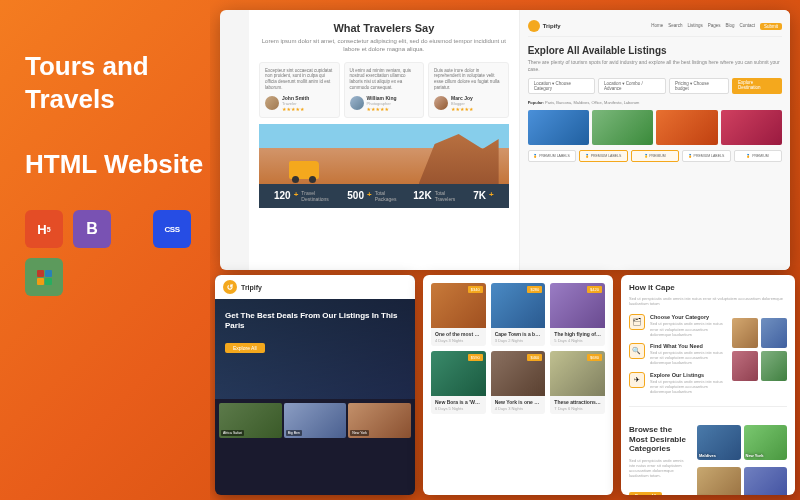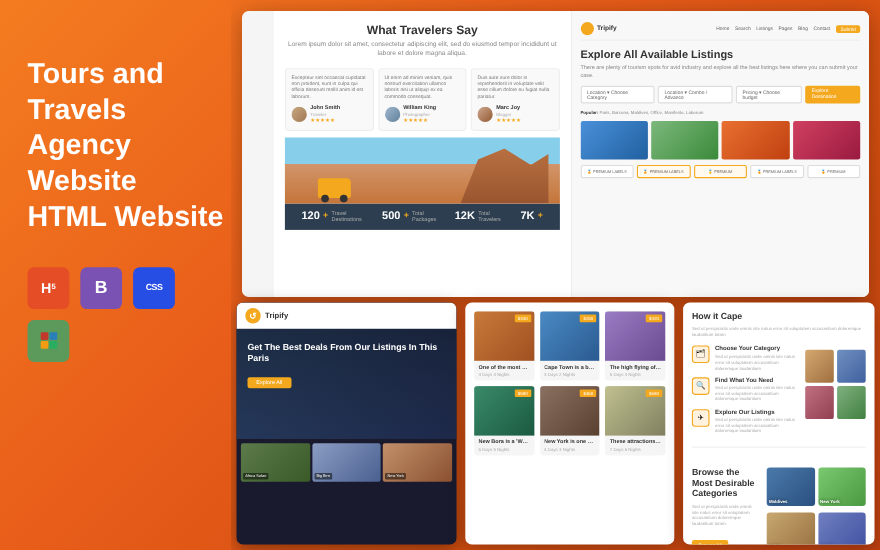--- a/index.html
+++ b/index.html
@@ -637,27 +637,27 @@
       font-weight: 700;
       text-shadow: 0 0 3px rgba(0,0,0,0.8);
     }
   </style>
 </head>
 <body>
 
 <div class="left-panel">
   <div class="main-title">
     <span>Tours and Travels</span><br>
-    <span>Agency Website</span><br>
+    <br>
     <span>HTML Website</span>
   </div>
   <div class="tech-badges">
     <div class="badge badge-html">H<sup style="font-size:7px">5</sup></div>
     <div class="badge badge-bootstrap" style="font-size:16px;">B</div>
-    <div class="badge badge-css" style="font-size:8px;letter-spacing:-0.5px;">CSS</div>
+    <div class="badge badge-css" style="font-size:8px;letter-spacing:-0.5px;margin-left:32px;">CSS</div>
     <div class="badge badge-multi" style="background:#5c9a5c;">
       <div style="display:grid;grid-template-columns:1fr 1fr;gap:1px;">
         <div style="background:#c0392b;width:7px;height:7px;border-radius:1px;"></div>
         <div style="background:#2980b9;width:7px;height:7px;border-radius:1px;"></div>
         <div style="background:#f39c12;width:7px;height:7px;border-radius:1px;"></div>
         <div style="background:#27ae60;width:7px;height:7px;border-radius:1px;"></div>
       </div>
     </div>
   </div>
 </div>

